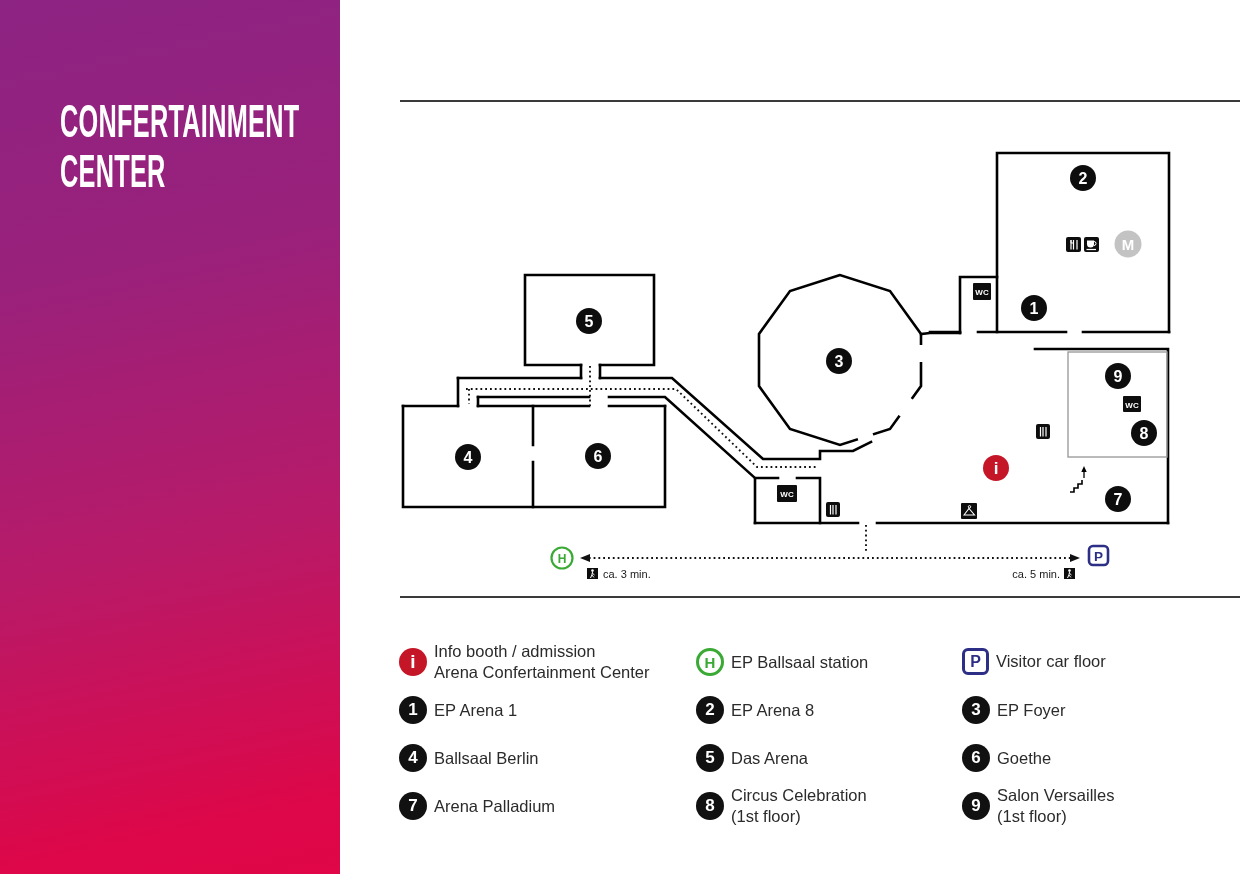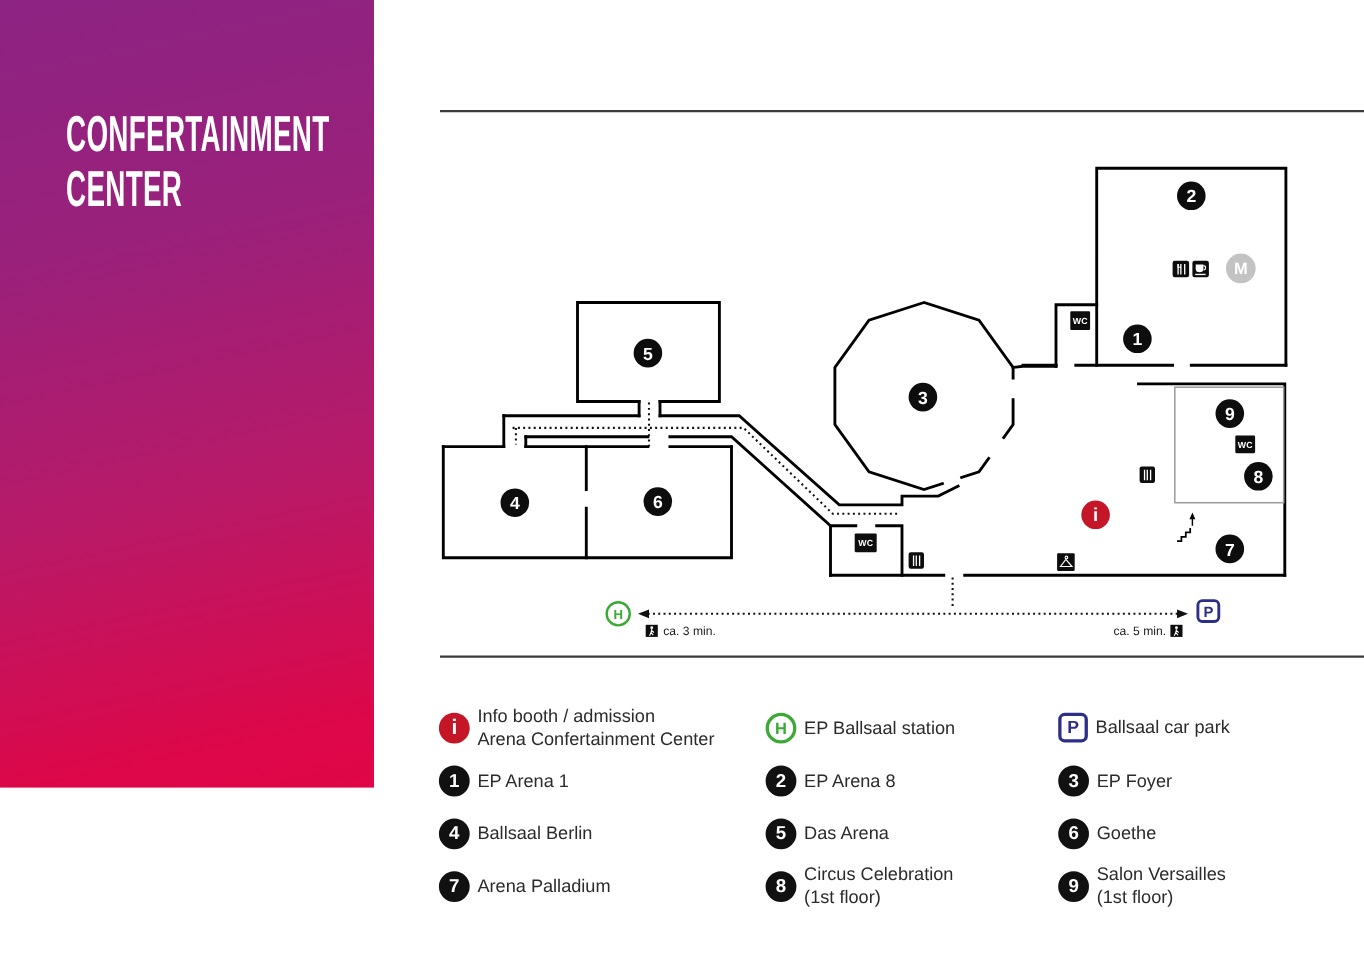--- a/index.html
+++ b/index.html
@@ -3,21 +3,21 @@
 <meta charset="utf-8">
 <style>
   html,body{margin:0;padding:0;}
   body{
     width:1240px;height:874px;position:relative;overflow:hidden;
     background:#ffffff;
     font-family:"Liberation Sans", sans-serif;
   }
   
   .sidebar{
-    position:absolute;left:0;top:0;width:340px;height:716px;
+    position:absolute;left:0;top:0;width:340px;height:874px;
     background:linear-gradient(168deg,#8d2383 0%, #99217b 30%, #b81a68 62%, #dd0749 92%, #e00647 100%);
   }
   .side-title{
     position:absolute;left:60px;top:96px;color:#ffffff;font-weight:700;
   }
   .side-title .tl{
     display:block;font-size:46px;line-height:50px;letter-spacing:.5px;
     transform:scaleX(.55);transform-origin:left center;white-space:nowrap;
   }
   
@@ -288,21 +288,21 @@
     <span class="sym num">8</span>
     <span class="lg-text">
       <span>Circus Celebration</span>
       <span>(1st floor)</span>
     </span>
   </div>
 
   <div class="lg-item" style="left:962px;top:648px;">
     <span class="sym pk">P</span>
     <span class="lg-text">
-        <span>Ballsaal car park</span>
+        <span>Visitor car floor</span>
       </span>
   </div>
   <div class="lg-item" style="left:962px;top:696px;">
     <span class="sym num">3</span>
     <span class="lg-text">
         <span>EP Foyer</span>
       </span>
   </div>
   <div class="lg-item" style="left:962px;top:744px;">
     <span class="sym num">6</span>

